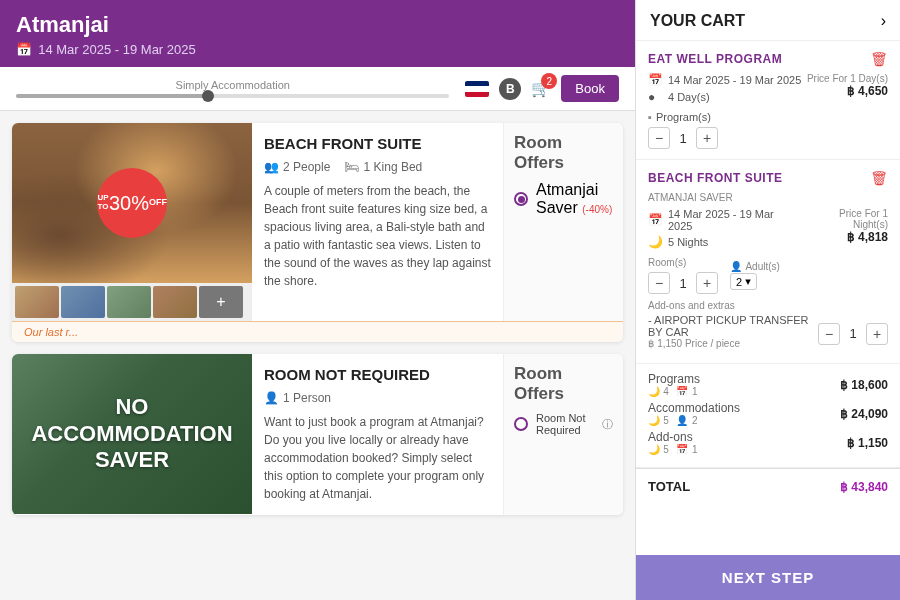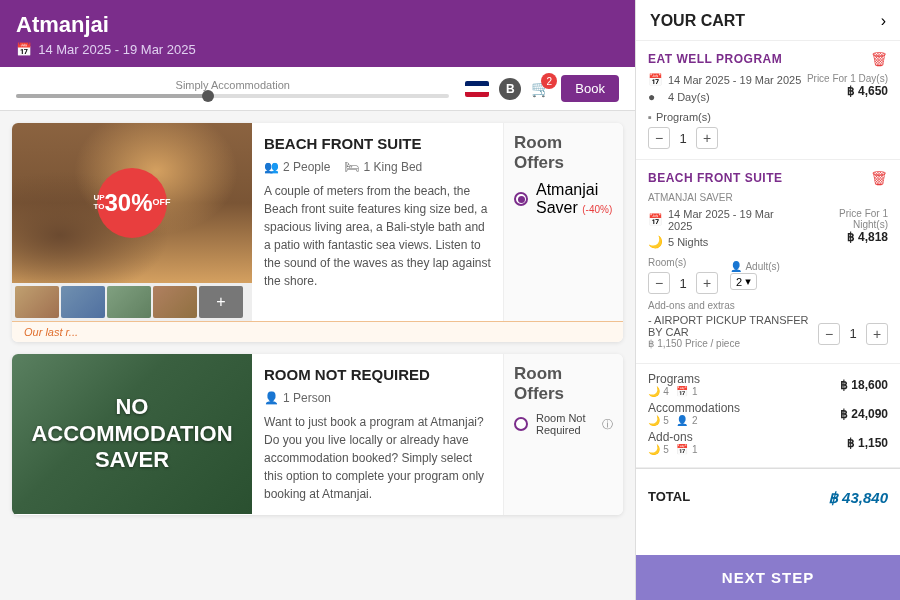--- a/index.html
+++ b/index.html
@@ -198,21 +198,21 @@
       display: flex;
       align-items: center;
       justify-content: center;
       font-size: 9px;
       font-weight: bold;
       text-align: center;
       line-height: 1.1;
     }
 
     .discount-badge .up-to { font-size: 8px; }
-    .discount-badge .pct { font-size: 24px; font-weight: 700; }
+    .discount-badge .pct { font-size: 20px; font-weight: 400; }
     .discount-badge .off { font-size: 9px; }
 
     .room-thumbnails {
       display: flex;
       gap: 2px;
       padding: 3px;
       background: #eee;
     }
 
     .thumb {
@@ -517,36 +517,35 @@
     .totals-value {
       font-size: 12px;
       font-weight: bold;
       color: #222;
     }
 
     
     .grand-total-row {
       display: flex;
       justify-content: space-between;
-      align-items: flex-start;
-      padding: 20px 12px;
+      align-items: flex-end;
+      padding: 10px 12px;
       border-top: 1px solid #ddd;
     }
 
     .grand-total-label {
       font-size: 13px;
       font-weight: bold;
       color: #222;
     }
 
     .grand-total-value {
-      font-size: 15px;
-      font-weight: bold;
-      color: #0369a1;
-      font-style: italic;
+      font-size: 12px;
+      font-weight: bold;
+      color: #a21caf;
     }
 
     
     .next-step-btn {
       background: #8a7bcc;
       color: white;
       border: none;
       width: 100%;
       padding: 14px;
       font-size: 15px;

